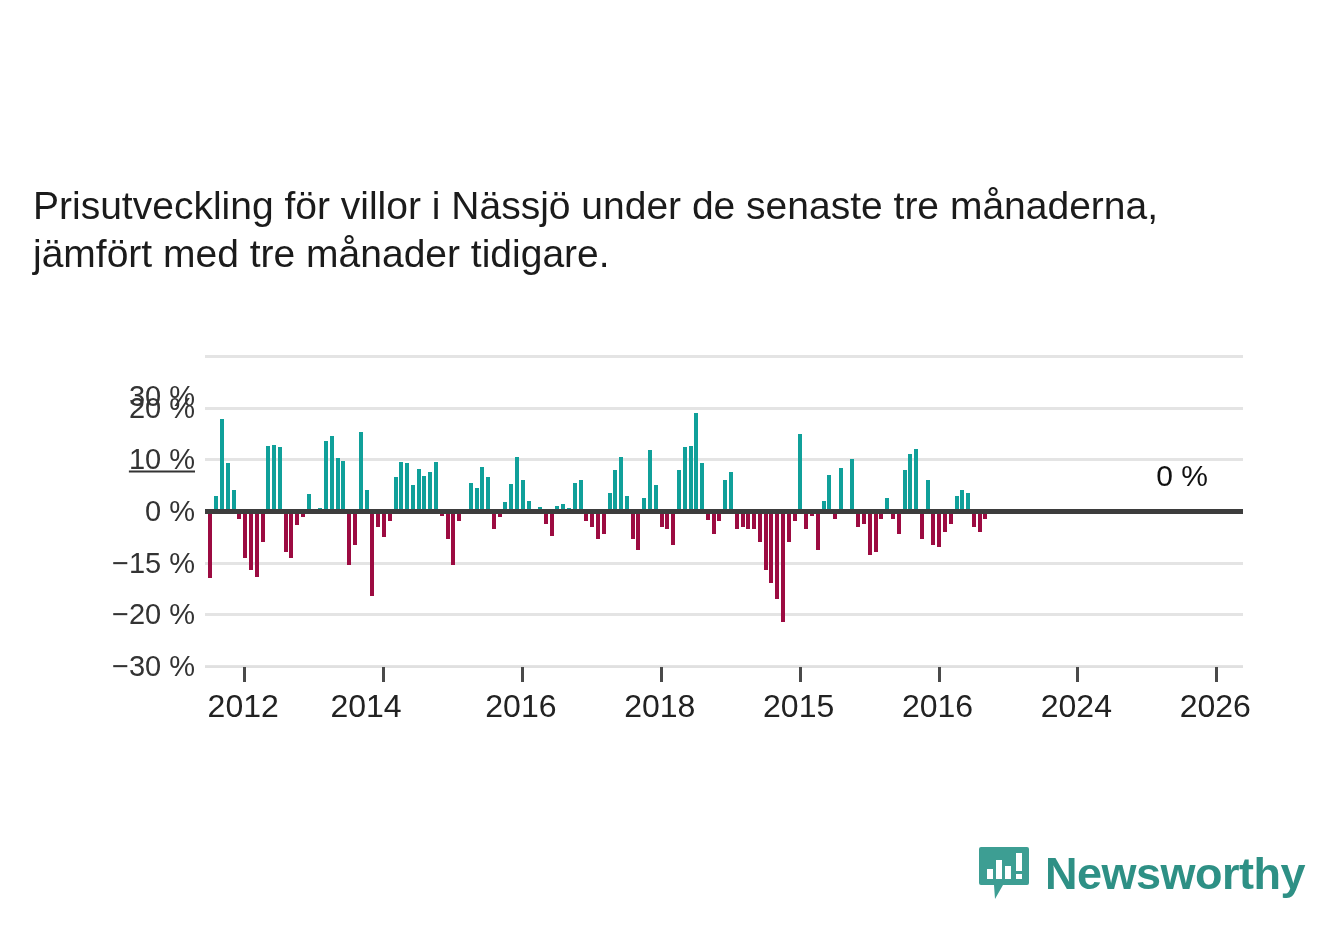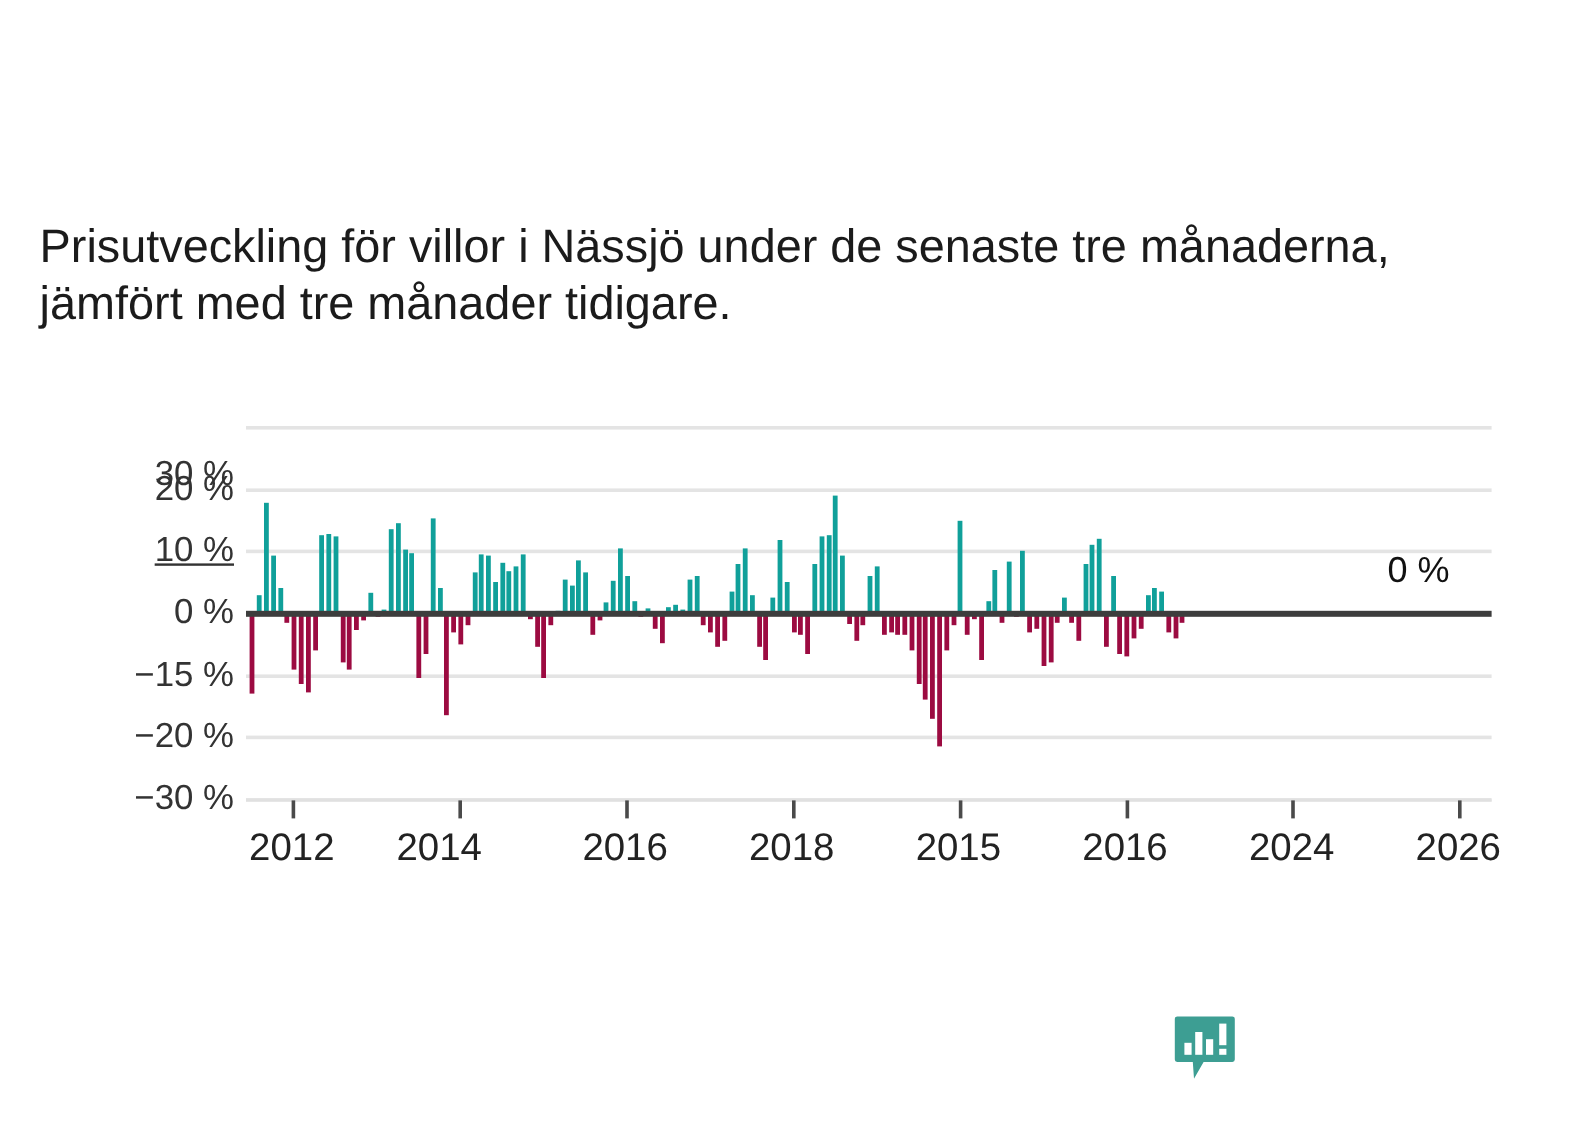--- a/index.html
+++ b/index.html
@@ -269,15 +269,16 @@
     <span class="logo-mark">
       <svg width="54" height="58" viewBox="0 0 54 58" xmlns="http://www.w3.org/2000/svg">
         <path d="M4 2 H50 A2 2 0 0 1 52 4 V38 A2 2 0 0 1 50 40 H26 L18 54 L17 40 H4 A2 2 0 0 1 2 38 V4 A2 2 0 0 1 4 2 Z" fill="#3d9e93"></path>
         <rect x="10" y="24" width="6" height="10" fill="#ffffff"></rect>
         <rect x="19" y="15" width="6" height="19" fill="#ffffff"></rect>
         <rect x="28" y="21" width="6" height="13" fill="#ffffff"></rect>
         <rect x="39" y="8" width="6" height="18" fill="#ffffff"></rect>
         <rect x="39" y="29" width="6" height="5" fill="#ffffff"></rect>
       </svg>
     </span>
+    <span class="logo-text">Newsworthy</span>
   </div>
 
 </div>
 
 </body></html>

